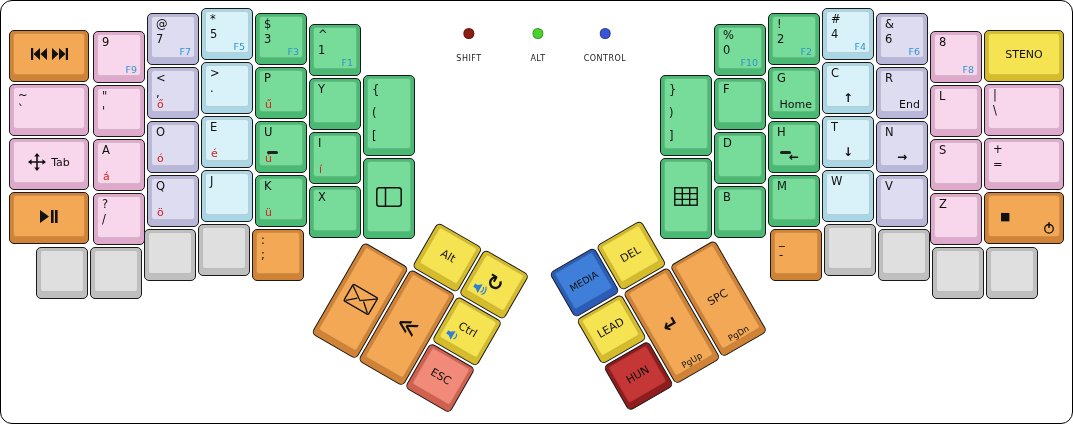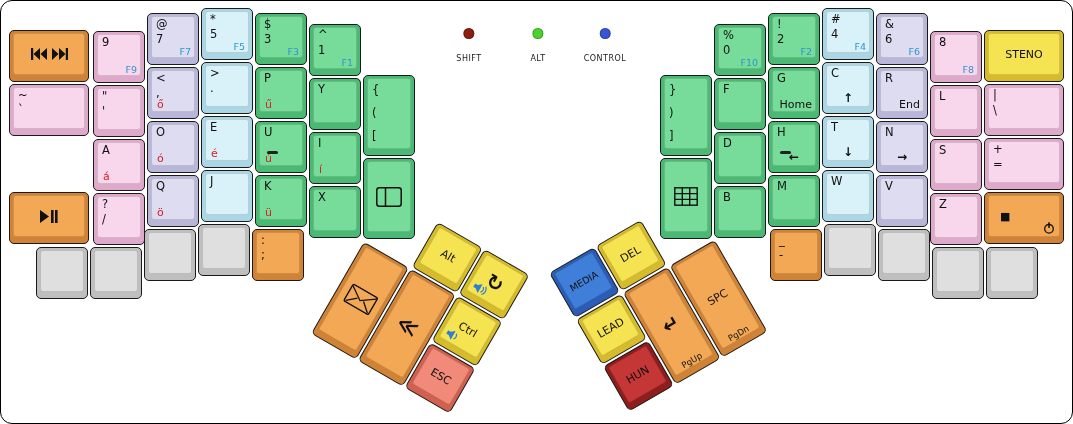--- a/index.html
+++ b/index.html
@@ -156,20 +156,33 @@
             </svg>
           </span>
         </div>
       </div>
     </div>
     <div class="key c-pink" style="left: 8px; top: 83px; width: 80px; height: 52px;">
       <div class="kt">
         <div class="stack"><span class="lbl">~</span><span class="lbl">`</span></div>
       </div>
     </div>
+    <div class="key c-pink" style="left: 8px; top: 137px; width: 80px; height: 52px;">
+      <div class="kt">
+        <div class="center">
+          <span class="icon">
+            <svg width="18" height="18" viewBox="0 0 18 18">
+              <path fill="#111" d="M9 0l2.8 3.6H6.2zM9 18l2.8-3.6H6.2zM0 9l3.6-2.8v5.6zM18 9l-3.6-2.8v5.6z"></path>
+              <path stroke="#111" stroke-width="1.6" d="M9 2.5v13M2.5 9h13"></path>
+            </svg>
+          </span>
+          <span>Tab</span>
+        </div>
+      </div>
+    </div>
     <div class="key c-orange" style="left: 8px; top: 191px; width: 80px; height: 52px;">
       <div class="kt">
         <div class="center">
           <span class="icon">
             <svg width="18" height="13" viewBox="0 0 18 13">
               <path fill="#111" d="M0 0l9 6.5L0 13zM11 0h2.6v13H11zM15 0h2.6v13H15z"></path>
             </svg>
           </span>
         </div>
       </div>

